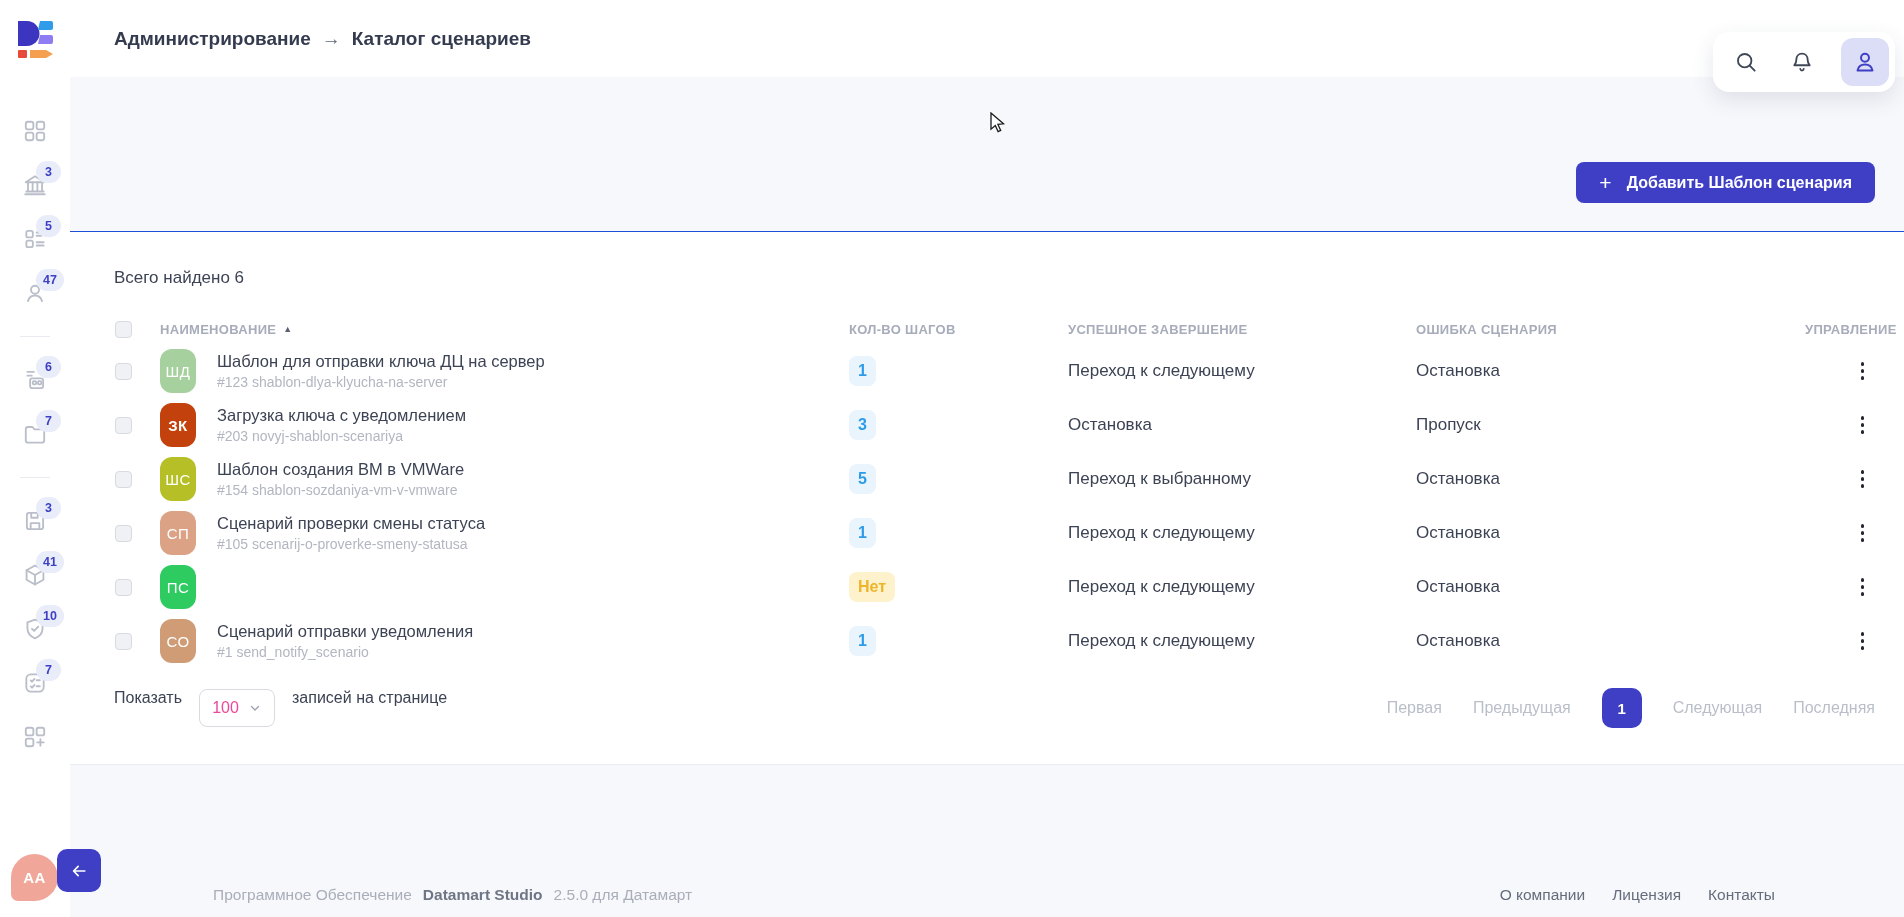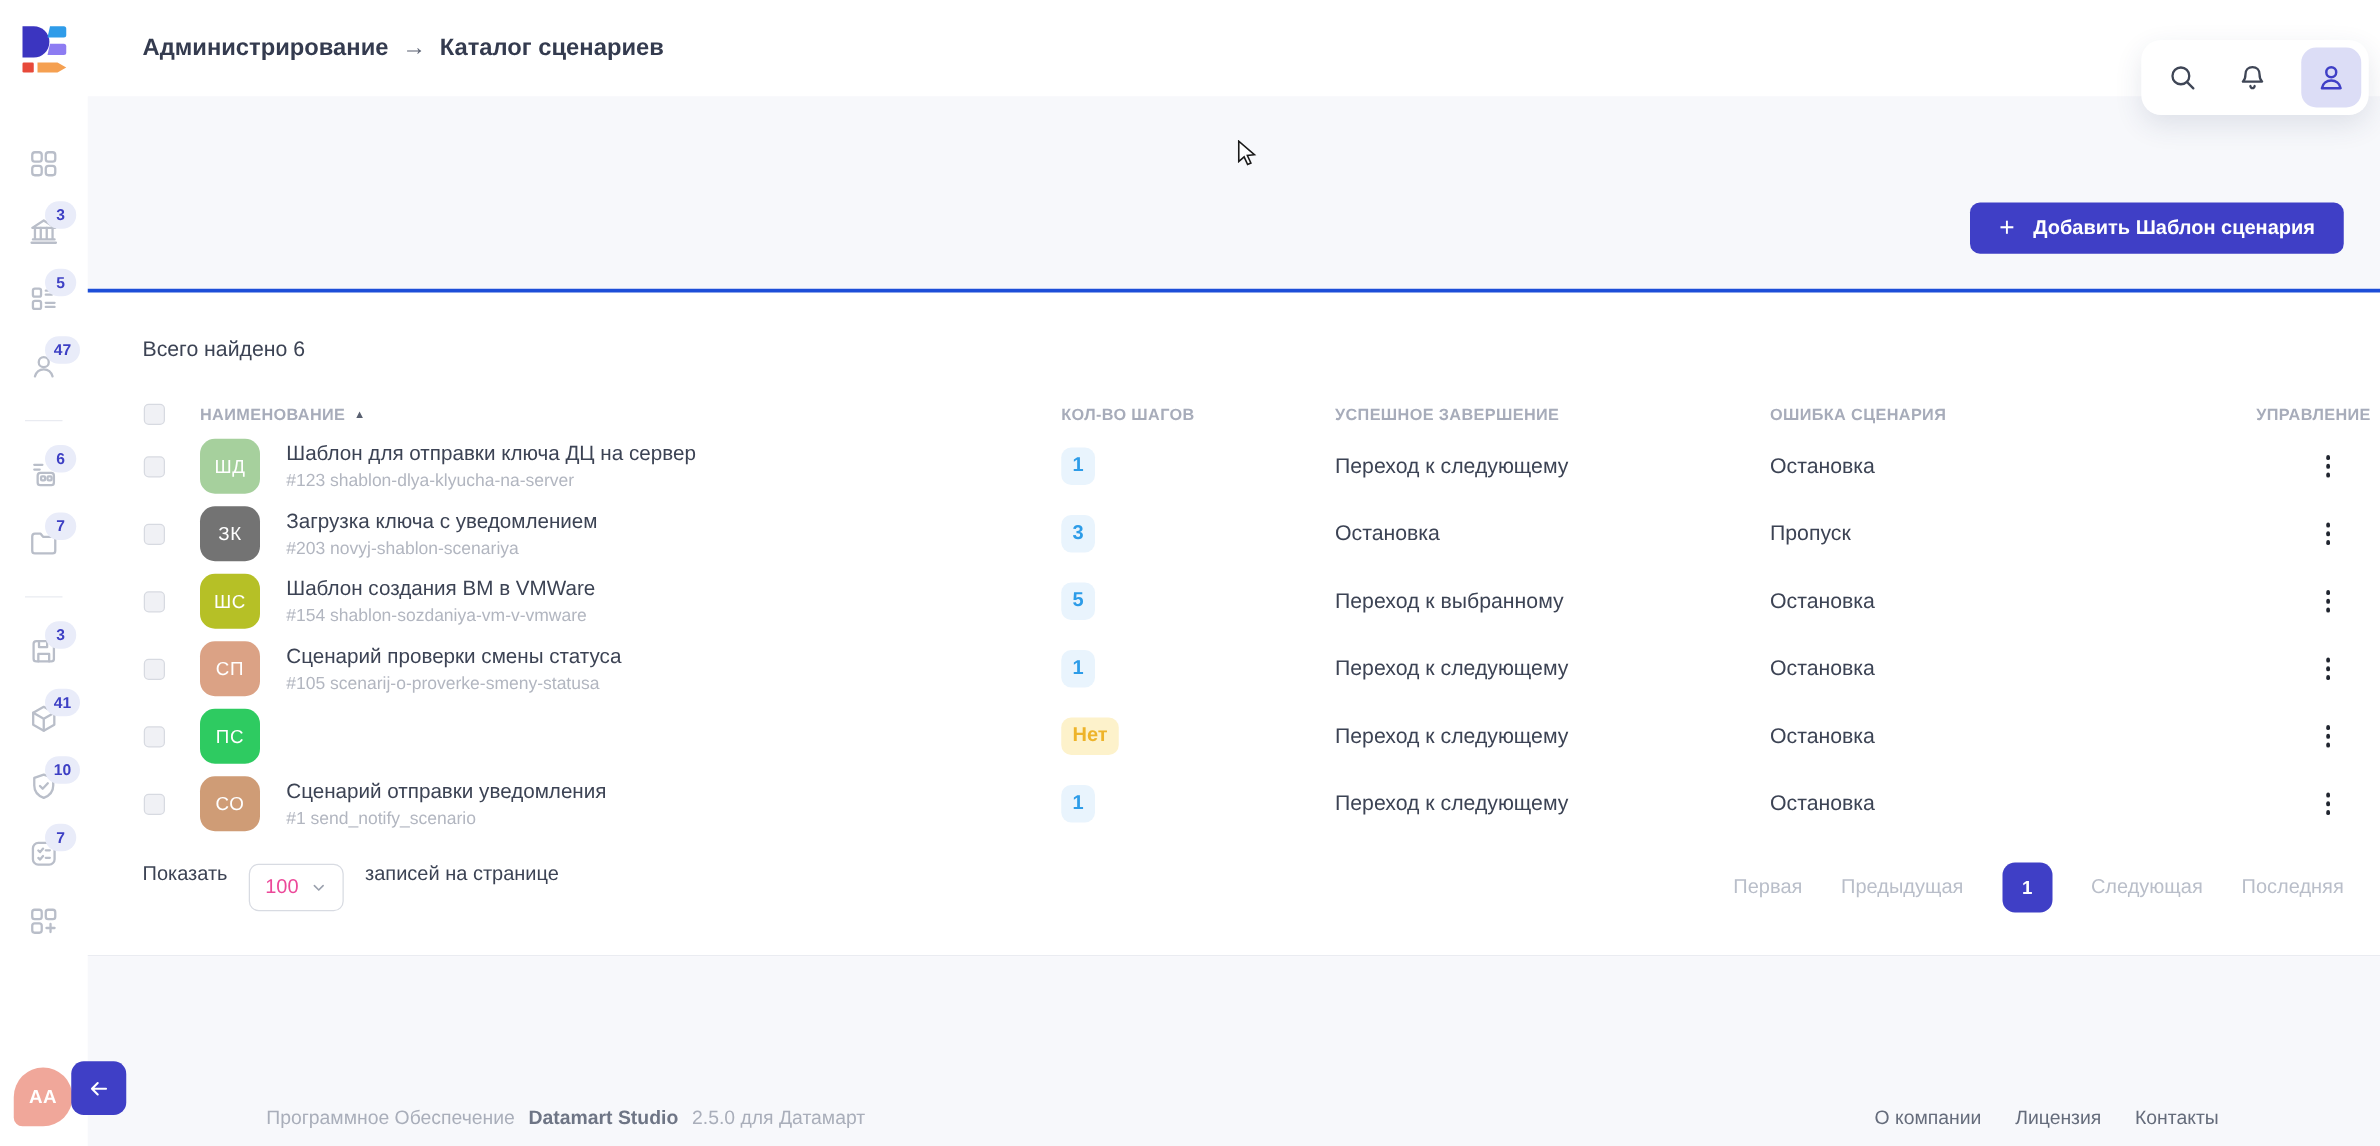--- a/index.html
+++ b/index.html
@@ -28,33 +28,33 @@
 
   .action-card { position:absolute; top:32px; right:9px; width:182px; height:60px; background:#fff; border-radius:16px; box-shadow:0 8px 22px rgba(45,55,100,.12); display:flex; align-items:center; justify-content:space-between; padding:0 6px 0 16px; z-index:4; }
   .icon-btn { width:34px; height:34px; display:flex; align-items:center; justify-content:center; cursor:pointer; background:none; border:none; }
   .profile-btn { width:48px; height:48px; border-radius:12px; background:#dcddf6; display:flex; align-items:center; justify-content:center; cursor:pointer; border:none; }
 
   .band { height:154px; background:#f7f8fb; position:relative; }
   .add-btn { position:absolute; top:85px; right:29px; height:41px; padding:0 23px; background:#3f3fc6; color:#fff; border:none; border-radius:8px; font-size:16px; font-weight:bold; font-family:inherit; display:flex; align-items:center; gap:15px; cursor:pointer; }
   .add-btn .plus { font-size:21px; font-weight:400; line-height:1; }
 
   
-  .card { background:#fff; border-top:3px solid #1d4ed8; border-bottom:1px solid #eaecf1; height:534px; position:relative; }
+  .card { background:#fff; border-top:1px solid #1d4ed8; border-bottom:1px solid #eaecf1; height:534px; position:relative; }
   .summary { padding:36px 0 0 44px; font-size:17px; color:#3c4354; }
 
   .tgrid { display:grid; grid-template-columns:45px 689px 219px 348px 389px 70px; align-items:center; margin:0 29px 0 45px; }
   .thead { margin-top:26px; height:30px; font-size:13px; font-weight:bold; color:#a7acba; letter-spacing:.3px; }
   .th-name { display:flex; align-items:center; gap:7px; cursor:pointer; }
   .sort-arrow { font-size:9px; color:#596070; }
   .th-manage { text-align:right; }
 
   .trow { height:54px; cursor:pointer; }
   .cb { width:17px; height:17px; border:1px solid #d7dae1; background:#f0f1f5; border-radius:4px; display:inline-block; cursor:pointer; }
   .namecell { display:flex; align-items:center; gap:21px; }
-  .avatar { width:48px; height:44px; border-radius:12px; color:#fff; font-size:15px; display:flex; align-items:center; justify-content:center; letter-spacing:.5px; flex:none; }
+  .avatar { width:36px; height:44px; border-radius:12px; color:#fff; font-size:15px; display:flex; align-items:center; justify-content:center; letter-spacing:.5px; flex:none; }
   .title { font-size:16.5px; color:#3c4354; line-height:1.2; }
   .slug { font-size:14px; color:#b2b6c0; margin-top:3px; }
   .chip { min-width:22px; padding:6px 9px; border-radius:8px; font-size:16px; font-weight:bold; display:inline-block; text-align:center; background:#e9f4fd; color:#2d9ce8; }
   .chip[data-kind="none"] { background:#fdf2cb; color:#eeb42a; }
   .cell { font-size:17px; color:#3c4354; }
   .managecell { display:flex; justify-content:flex-end; padding-right:4px; }
   .kebab { display:flex; flex-direction:column; gap:3.5px; padding:6px 7px; cursor:pointer; }
   .kebab i { width:3.5px; height:3.5px; background:#20252f; border-radius:50%; }
 
   
@@ -253,21 +253,21 @@
             <i></i>
             <i></i>
             <i></i>
           </span>
         </div>
     </div>
 
     <div class="tgrid trow">
       <span class="cb"></span>
       <div class="namecell">
-        <span class="avatar" style="background-color: #737373;">ЗК</span>
+        <span class="avatar" style="background-color: #c2410c; font-weight: bold;">ЗК</span>
         <div>
           <div class="title">Загрузка ключа с уведомлением</div>
           <div class="slug">#203 novyj-shablon-scenariya</div>
         </div>
       </div>
       <div><span class="chip" data-kind="num">3</span></div>
       <div class="cell">Остановка</div>
       <div class="cell">Пропуск</div>
       <div class="managecell">
           <span class="kebab">

